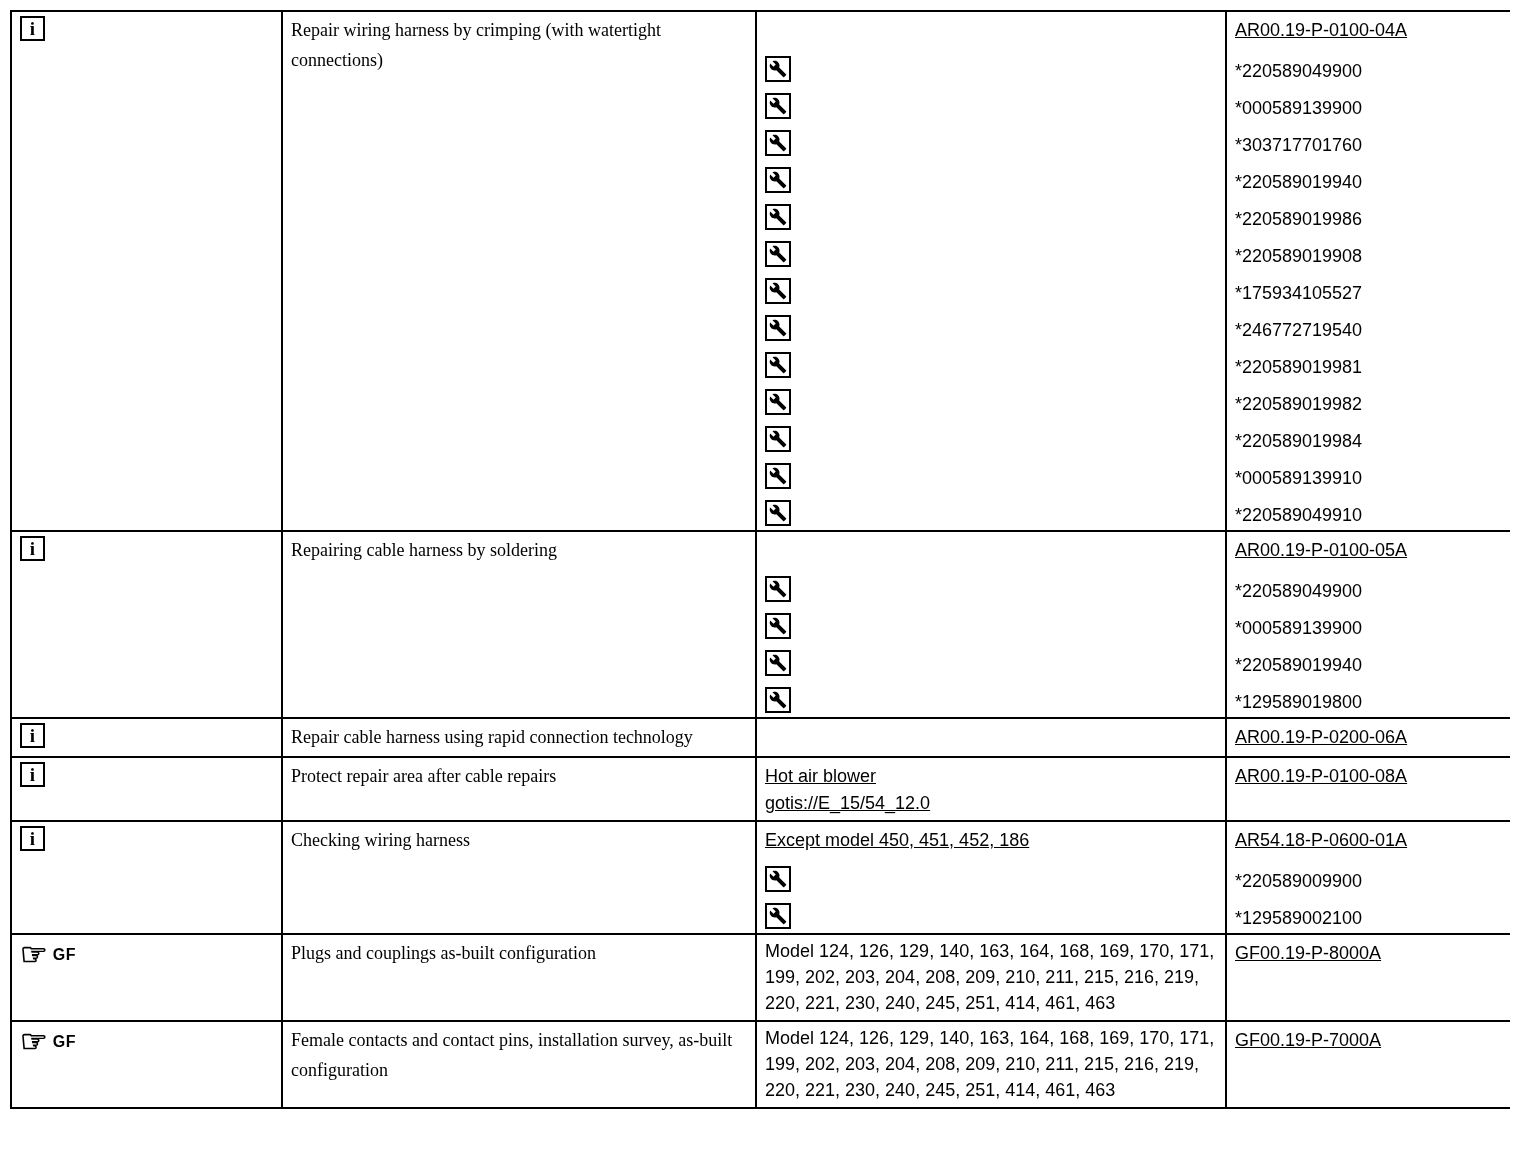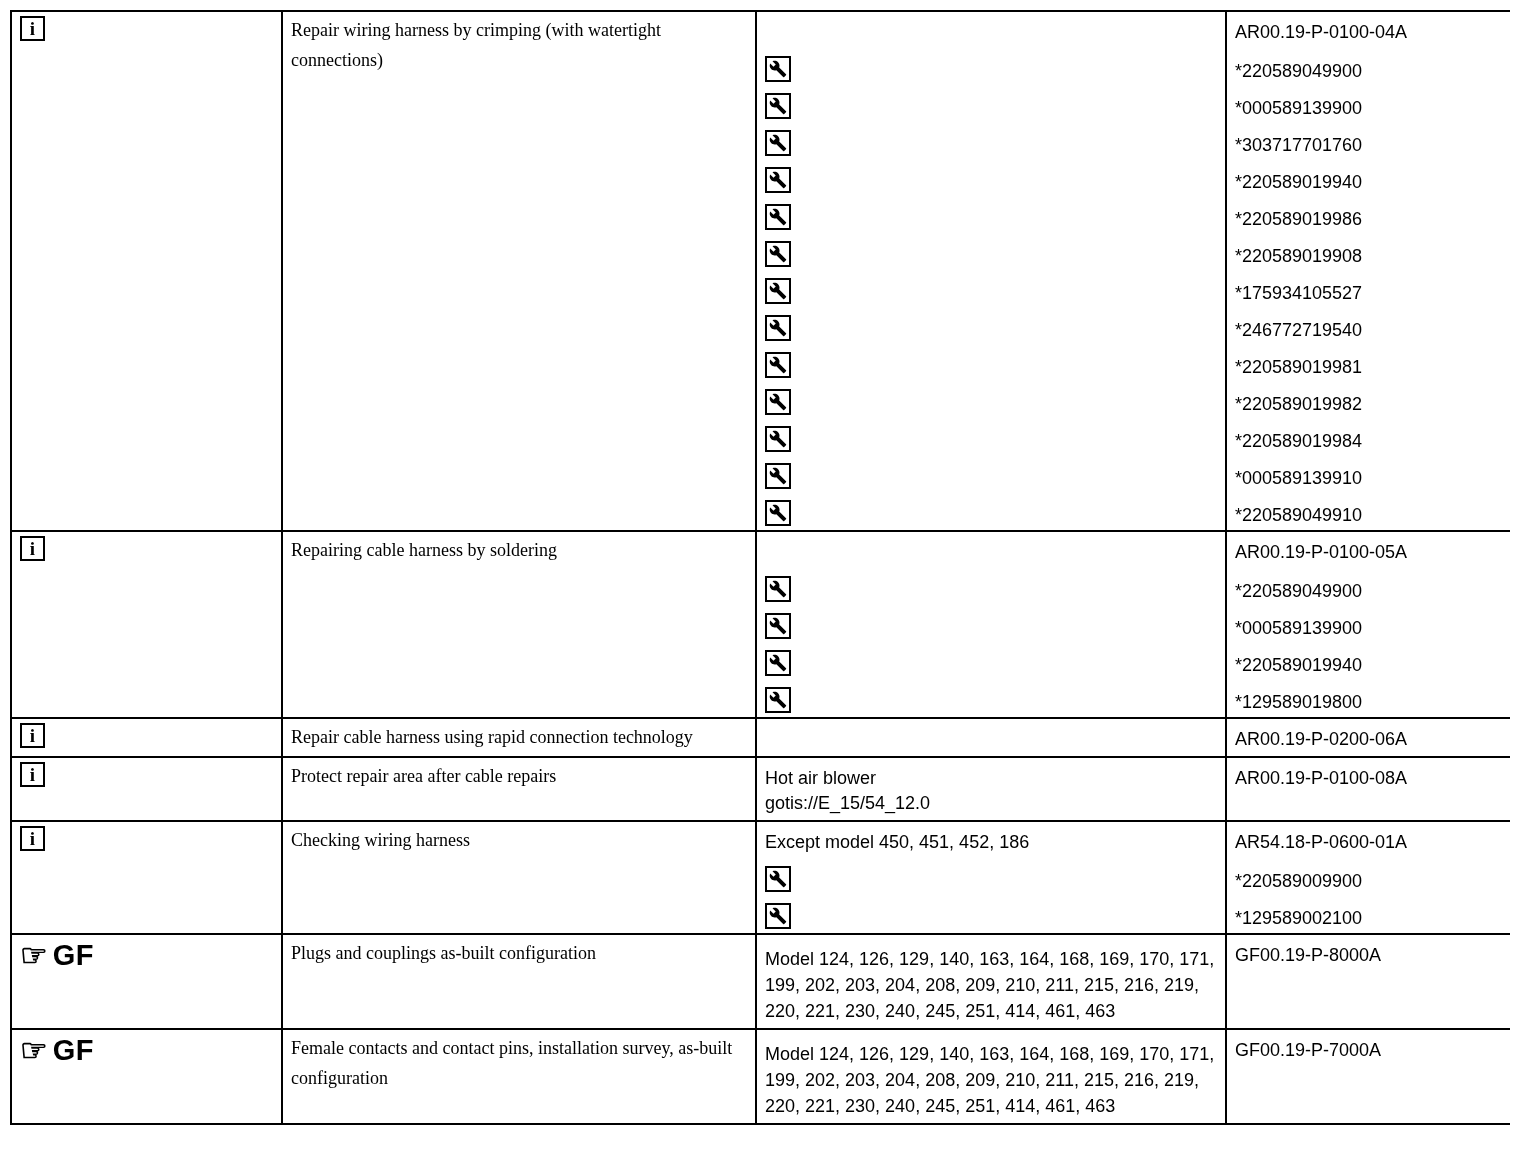--- a/index.html
+++ b/index.html
@@ -45,49 +45,50 @@
     align-items: center;
     gap: 5px;
     font-weight: bold;
     margin-top: 1px;
   }
   .hand {
     font-size: 31px;
     line-height: 1;
   }
   .gf-label {
-    font-size: 29px;
+    font-size: 16px;
     letter-spacing: 0.5px;
   }
   .desc { line-height: 30px; font-family: Liberation Serif, serif; }
-  .para { line-height: 26px; margin-top: 8px; }
+  .para { line-height: 26px; }
 
   .line {
     min-height: 37px;
     display: flex;
     align-items: flex-end;
   }
   .first-line {
     min-height: 30px;
-    align-items: flex-end;
+    align-items: center;
     padding-top: 1px;
     line-height: 25px;
+    text-decoration: underline;
   }
   .tool-box {
     display: inline-flex;
     align-items: center;
     justify-content: center;
     width: 26px; height: 26px;
     border: 2px solid #000;
     background: #fff;
     cursor: pointer;
   }
   .tool-box svg { width: 18px; height: 18px; display: block; }
   .link-line { line-height: 25px; min-height: 25px; }
-  .link { cursor: pointer; }
+  .link { text-decoration: underline; cursor: pointer; }
 </style>
 </head>
 <body>
 
 <table class="doc">
   <colgroup>
     <col class="c1">
       <col class="c2">
       <col class="c3">
       <col class="c4">

